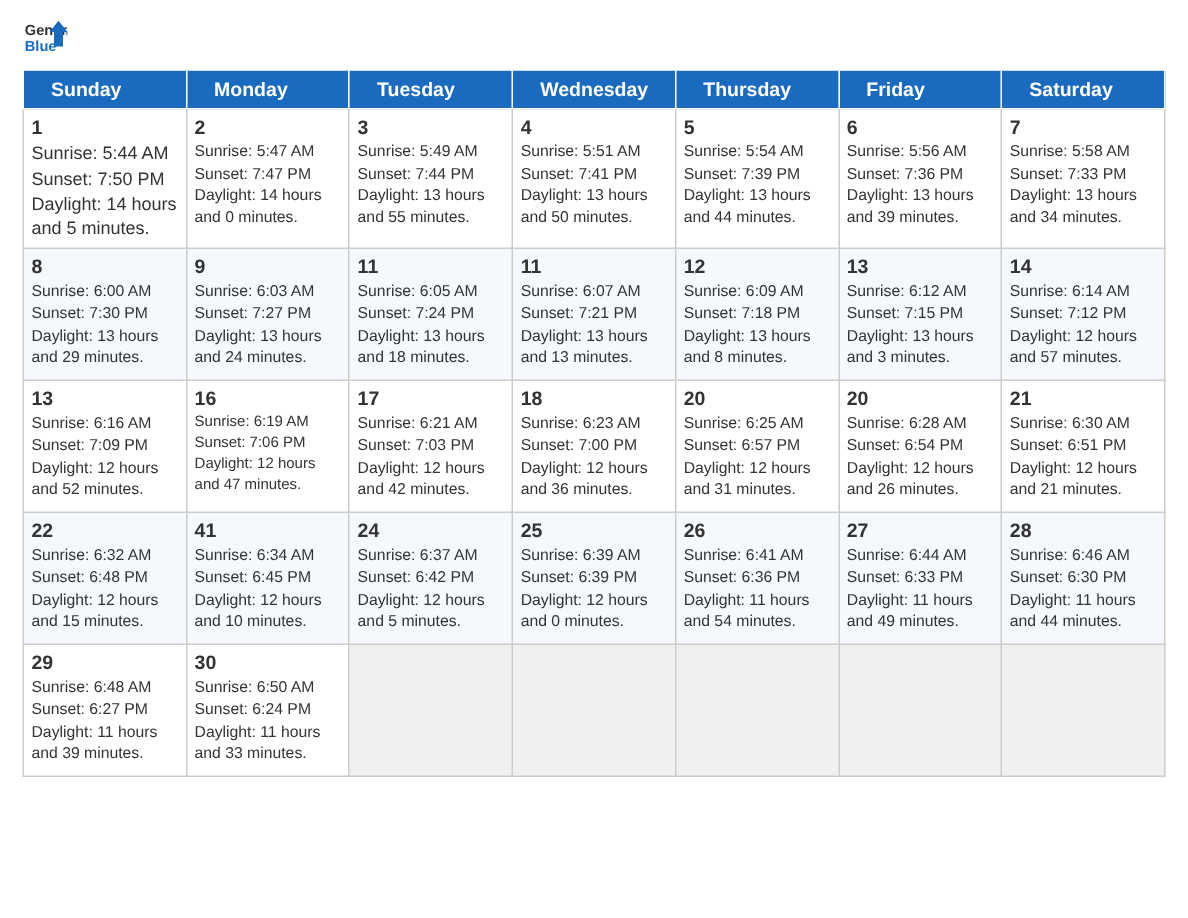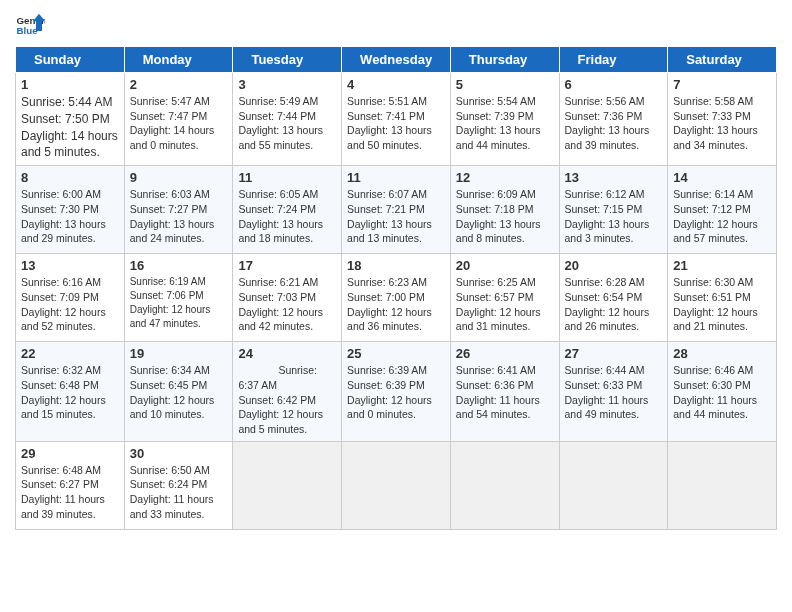--- a/index.html
+++ b/index.html
@@ -132,22 +132,22 @@
           <td><span class="day-number">13</span><span style="font-size: 10.5px; line-height: 1.4;">Sunrise: 6:16 AM<br>Sunset: 7:09 PM<br>Daylight: 12 hours and 52 minutes.</span></td>
           <td><span class="day-number">16</span><span style="font-size: 10px; line-height: 1.4;">Sunrise: 6:19 AM<br>Sunset: 7:06 PM<br>Daylight: 12 hours and 47 minutes.</span></td>
           <td><span class="day-number">17</span><span style="font-size: 10.5px; line-height: 1.4;">Sunrise: 6:21 AM<br>Sunset: 7:03 PM<br>Daylight: 12 hours and 42 minutes.</span></td>
           <td><span class="day-number">18</span><span style="font-size: 10.5px; line-height: 1.4;">Sunrise: 6:23 AM<br>Sunset: 7:00 PM<br>Daylight: 12 hours and 36 minutes.</span></td>
           <td><span class="day-number">20</span><span style="font-size: 10.5px; line-height: 1.4;">Sunrise: 6:25 AM<br>Sunset: 6:57 PM<br>Daylight: 12 hours and 31 minutes.</span></td>
           <td><span class="day-number">20</span><span style="font-size: 10.5px; line-height: 1.4;">Sunrise: 6:28 AM<br>Sunset: 6:54 PM<br>Daylight: 12 hours and 26 minutes.</span></td>
           <td><span class="day-number">21</span><span style="font-size: 10.5px; line-height: 1.4;">Sunrise: 6:30 AM<br>Sunset: 6:51 PM<br>Daylight: 12 hours and 21 minutes.</span></td>
         </tr>
         <tr>
           <td><span class="day-number">22</span><span style="font-size: 10.5px; line-height: 1.4;">Sunrise: 6:32 AM<br>Sunset: 6:48 PM<br>Daylight: 12 hours and 15 minutes.</span></td>
-          <td><span class="day-number">19</span><span style="font-size: 10.5px; line-height: 1.4;">Sunrise: 6:34 AM<br>Sunset: 6:45 PM<br>Daylight: 12 hours and 10 minutes.</span></td>
-          <td><span class="day-number">24</span><span style="font-size: 10.5px; line-height: 1.4; margin-left: 40px;">Sunrise: 6:37 AM<br>Sunset: 6:42 PM<br>Daylight: 12 hours and 5 minutes.</span></td>
+          <td><span class="day-number">41</span><span style="font-size: 10.5px; line-height: 1.4;">Sunrise: 6:34 AM<br>Sunset: 6:45 PM<br>Daylight: 12 hours and 10 minutes.</span></td>
+          <td><span class="day-number">24</span><span style="font-size: 10.5px; line-height: 1.4;">Sunrise: 6:37 AM<br>Sunset: 6:42 PM<br>Daylight: 12 hours and 5 minutes.</span></td>
           <td><span class="day-number">25</span><span style="font-size: 10.5px; line-height: 1.4;">Sunrise: 6:39 AM<br>Sunset: 6:39 PM<br>Daylight: 12 hours and 0 minutes.</span></td>
           <td><span class="day-number">26</span><span style="font-size: 10.5px; line-height: 1.4;">Sunrise: 6:41 AM<br>Sunset: 6:36 PM<br>Daylight: 11 hours and 54 minutes.</span></td>
           <td><span class="day-number">27</span><span style="font-size: 10.5px; line-height: 1.4; text-align: right;">Sunrise: 6:44 AM<br>Sunset: 6:33 PM<br>Daylight: 11 hours and 49 minutes.</span></td>
           <td><span class="day-number">28</span><span style="font-size: 10.5px; line-height: 1.4;">Sunrise: 6:46 AM<br>Sunset: 6:30 PM<br>Daylight: 11 hours and 44 minutes.</span></td>
         </tr>
         <tr>
           <td><span class="day-number">29</span><span style="font-size: 10.5px; line-height: 1.4;">Sunrise: 6:48 AM<br>Sunset: 6:27 PM<br>Daylight: 11 hours and 39 minutes.</span></td>
           <td><span class="day-number">30</span><span style="font-size: 10.5px; line-height: 1.4;">Sunrise: 6:50 AM<br>Sunset: 6:24 PM<br>Daylight: 11 hours and 33 minutes.</span></td>
           <td class="cell-empty"></td>
           <td class="cell-empty"></td>

